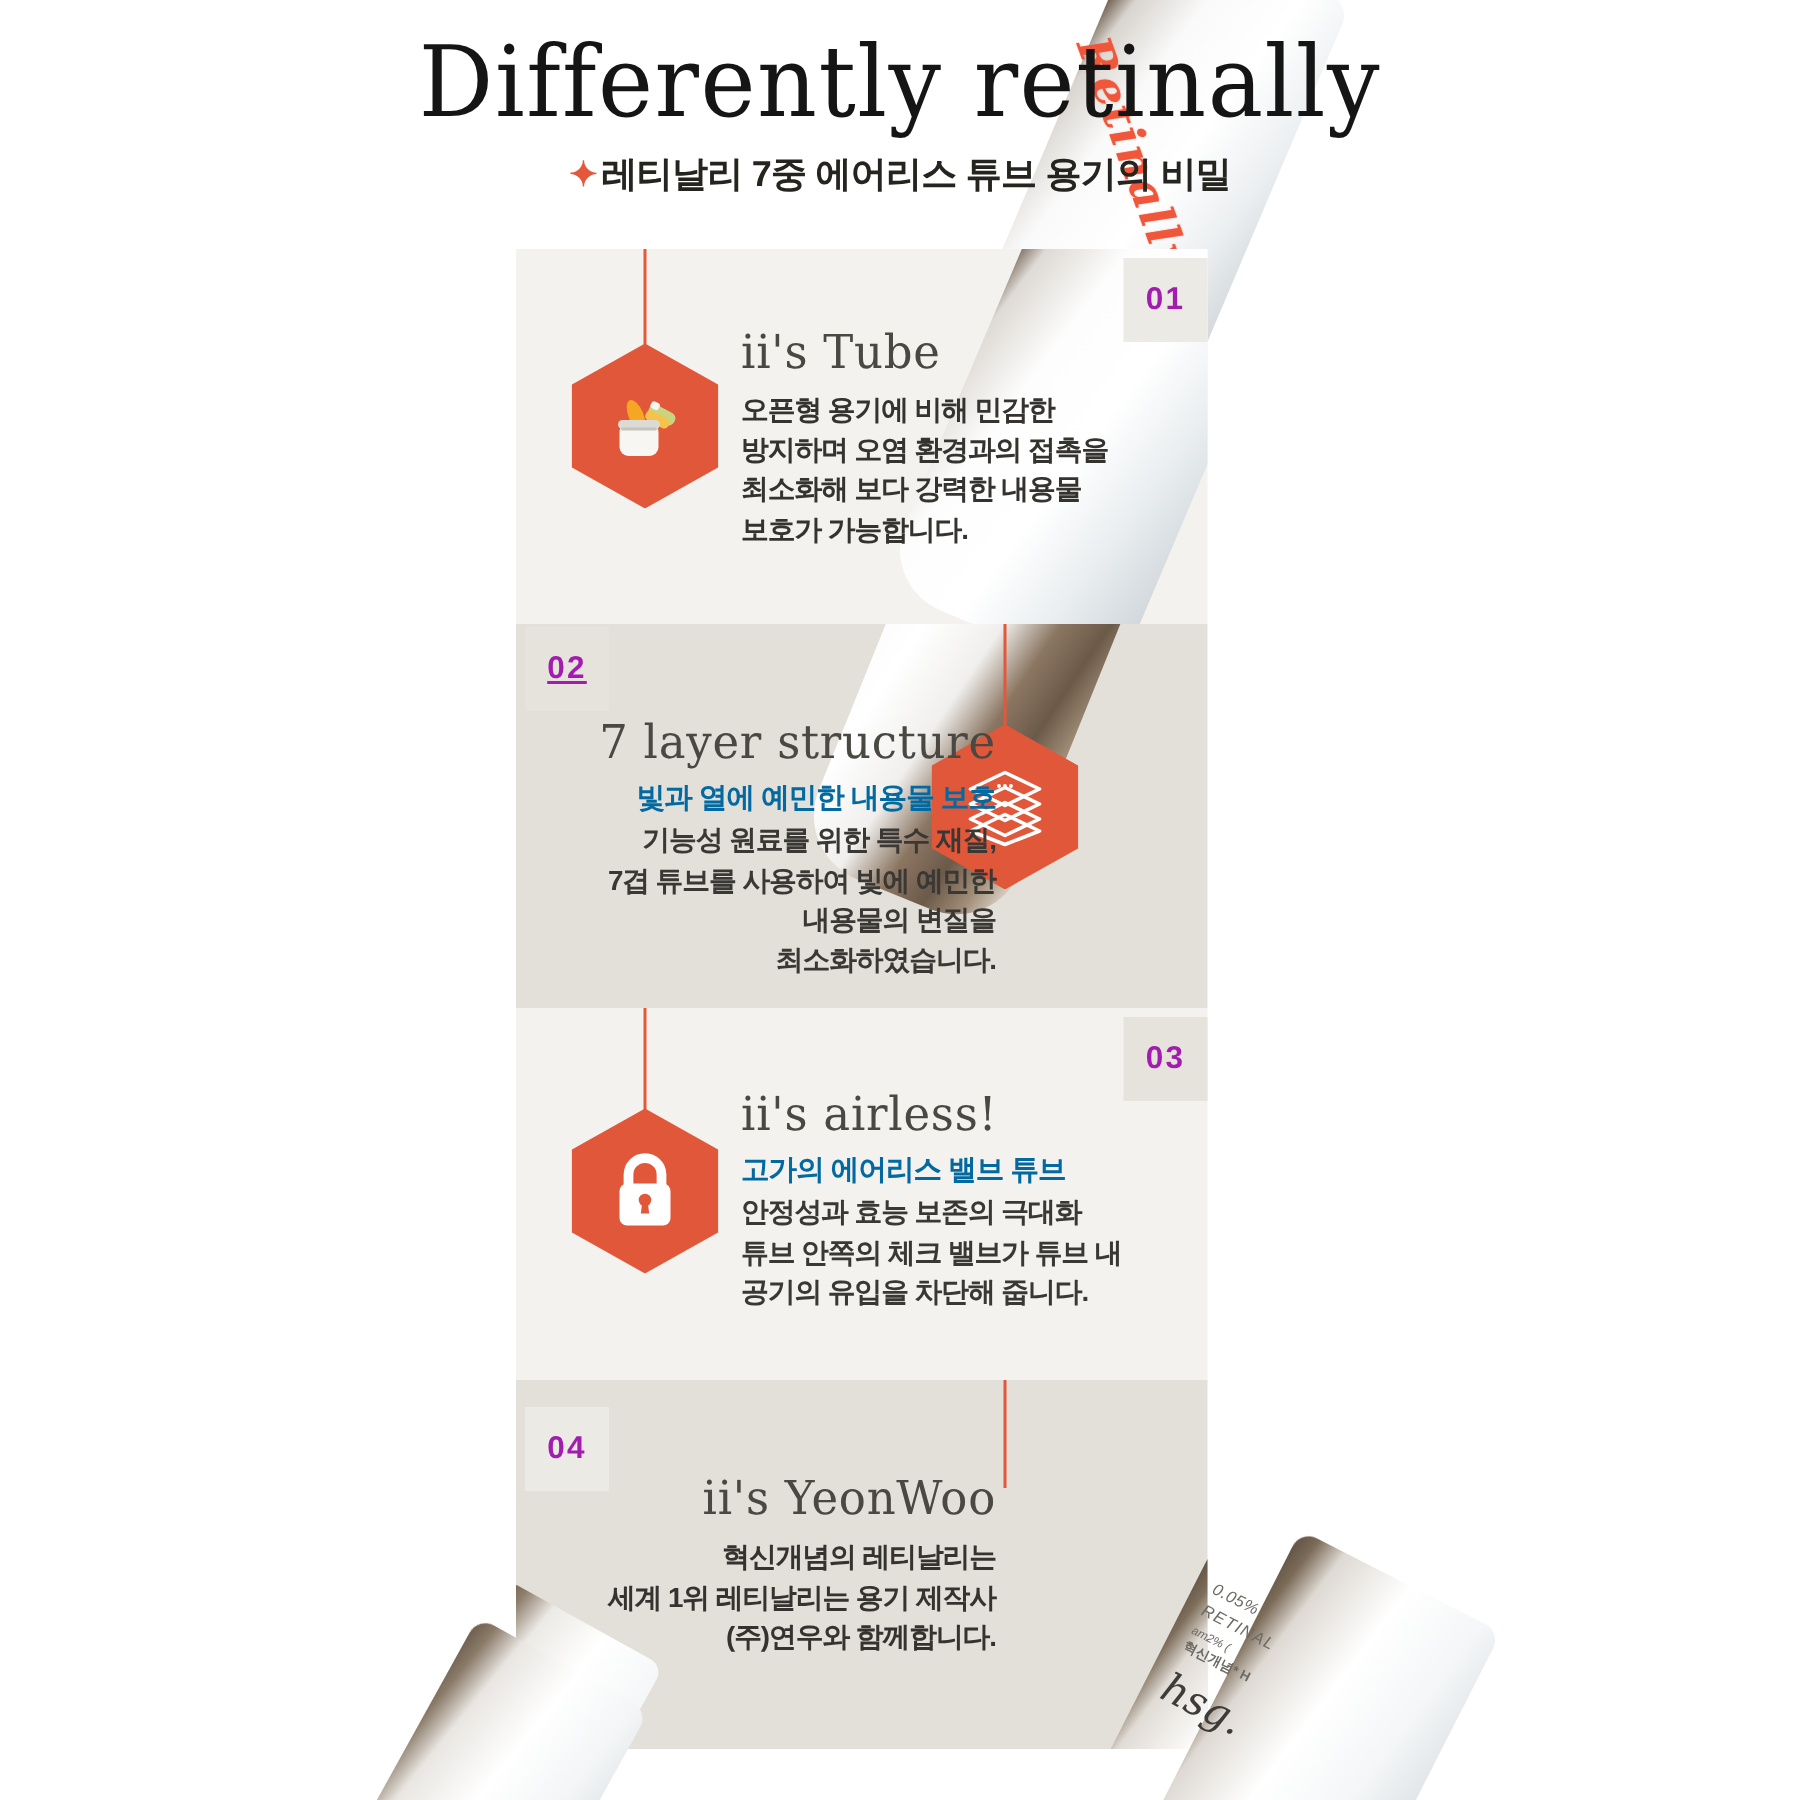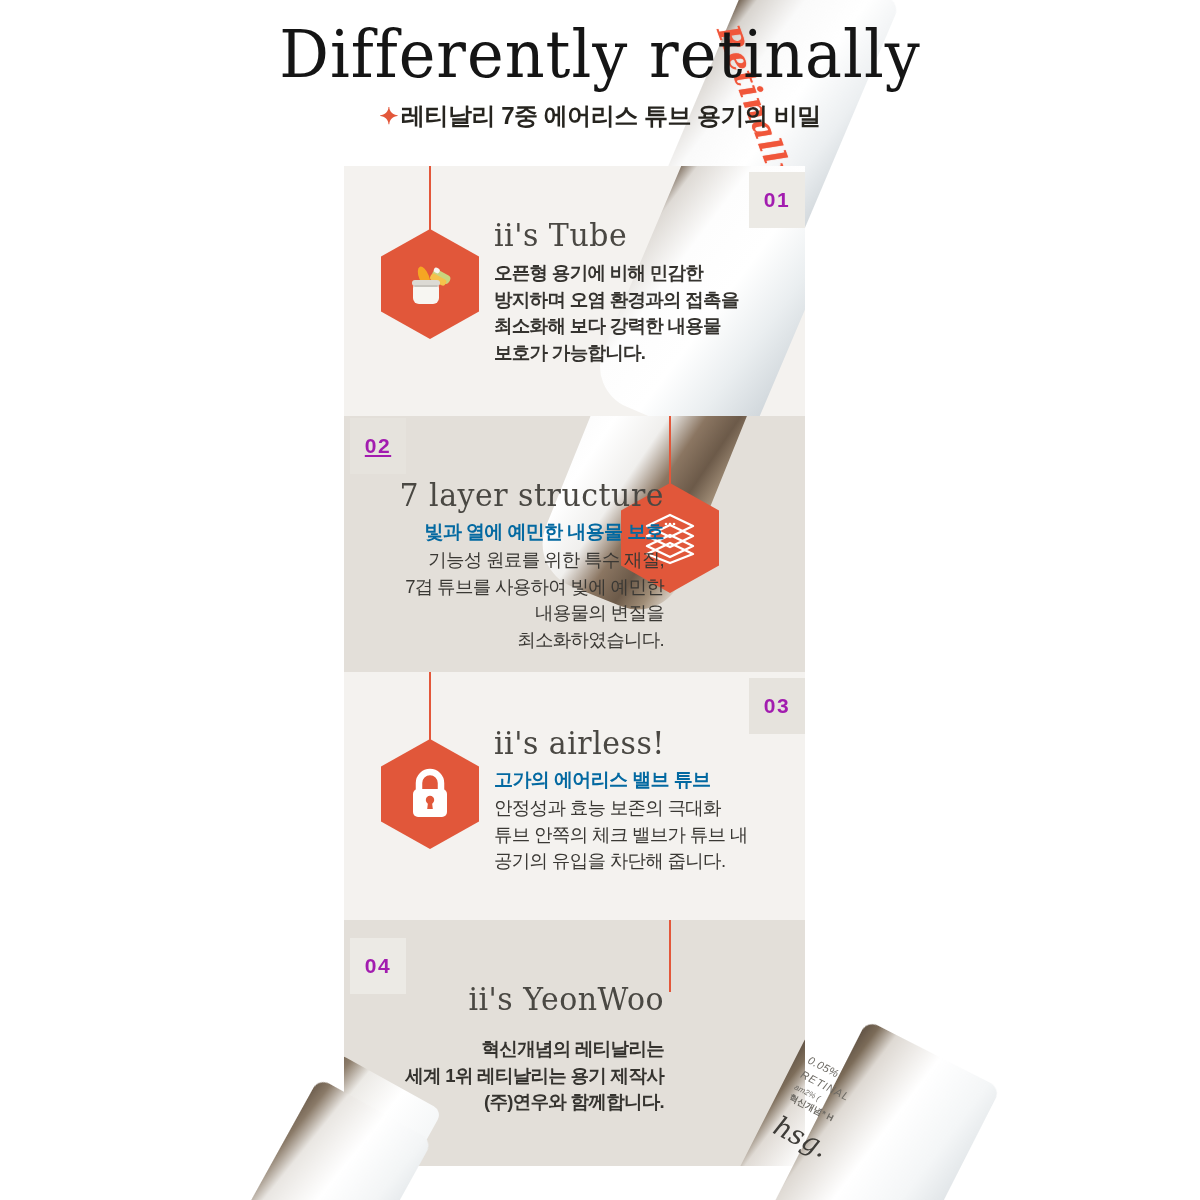--- a/index.html
+++ b/index.html
@@ -120,21 +120,21 @@
 
   
   .block{ position:absolute; z-index:7; }
   .eyebrow{
     font-family:"DejaVu Serif", serif; font-weight:400;
     font-size:30px; color:#4a4843; letter-spacing:.5px;
     white-space:nowrap; transform:scaleY(1.04);
   }
   .bold-line{ font-size:19px; font-weight:700; color:#0369a1; letter-spacing:-.6px; margin-top:6px; }
   .body{ font-size:18.5px; font-weight:600; color:#35332f; letter-spacing:-.7px; line-height:1.44; }
-  .body.thin{ font-weight:400; color:#3a3834; }
+  .body.thin{ font-weight:700; color:#3a3834; }
   .al-left{ text-align:left; }
   .al-right{ text-align:right; }
 </style>
 </head>
 <body>
 
 <div id="stage">
 
   <div class="tube-top"></div>
   <div class="tube-top-script">Retinally 0</div>
@@ -224,21 +224,21 @@
     </div>
 
     <div class="row r4">
       <div class="row-photo r4ph"></div>
       <div class="row-photo r4ph2"></div>
     </div>
     <div class="num light" style="left:6px; top:772px;">04</div>
     <div class="connector" style="left:325px; top:754px; height:72px;"></div>
     <div class="block al-right" style="left:30px; top:816px; width:290px;">
       <div class="eyebrow">ii's YeonWoo</div>
-      <div class="body" style="margin-top:19px;">
+      <div class="body" style="margin-top:8px;">
         <div>혁신개념의 레티날리는</div>
         <div>세계 1위 레티날리는 용기 제작사</div>
         <div>(주)연우와 함께합니다.</div>
       </div>
     </div>
 
   </div>
 
   <div class="tube-bottom"></div>
   <div class="tube-bottom2"></div>

